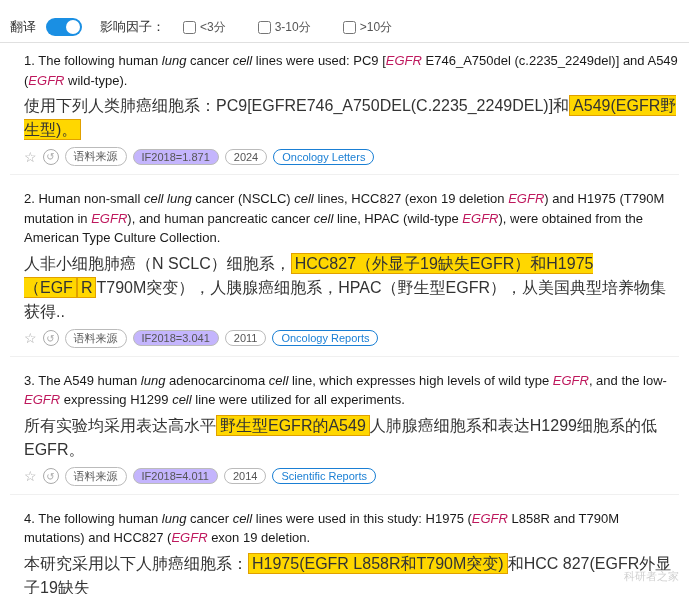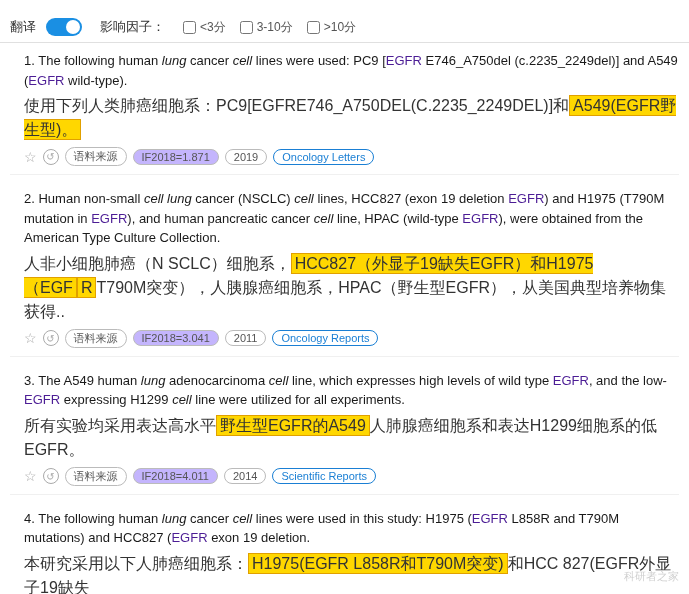--- a/index.html
+++ b/index.html
@@ -49,21 +49,21 @@
       top: 2px;
     }
     .impact-label {
       font-size: 13px;
       color: #333;
       margin-left: 8px;
     }
     .checkbox-group {
       display: flex;
       align-items: center;
-      gap: 14px;
+      gap: 32px;
       padding-left: 8px;
     }
     .checkbox-item {
       display: flex;
       align-items: center;
       gap: 4px;
       font-size: 12px;
       color: #555;
     }
     .checkbox-item input[type="checkbox"] {
@@ -99,21 +99,21 @@
       margin-bottom: 5px;
     }
 
     .highlight-box {
       background: #ffd700;
       border: 1px solid #e0a000;
       padding: 1px 3px;
       display: inline;
     }
 
-    .gene { color: #4c1d95; }
+    .gene { font-style: italic; color: #be185d; }
 
     .meta-row {
       display: flex;
       align-items: center;
       gap: 6px;
       padding-left: 14px;
       margin-top: 3px;
       flex-wrap: wrap;
     }
 
@@ -202,21 +202,21 @@
       <span>1. </span>The following human <i>lung</i> cancer <i>cell</i> lines were used: PC9 [<span class="gene">EGFR</span> E746_A750del (c.2235_2249del)] and A549 (<span class="gene">EGFR</span> wild-type).
     </div>
     <div class="result-cn">
       <span>使用下列人类肺癌细胞系：PC9[EGFRE746_A750DEL(C.2235_2249DEL)]和</span><span class="highlight-box">A549(EGFR野生型)。</span>
     </div>
     <div class="meta-row">
       <span class="star-icon">☆</span>
       <span class="circle-icon">↺</span>
       <span class="badge badge-source">语料来源</span>
       <span class="badge badge-if">IF2018=1.871</span>
-      <span class="badge badge-year">2019</span>
+      <span class="badge badge-year">2024</span>
       <span class="badge badge-journal">Oncology Letters</span>
     </div>
   </div>
 
   <div class="result-item">
     <div class="result-en">
       <span>2. </span>Human non-small <i>cell lung</i> cancer (NSCLC) <i>cell</i> lines, HCC827 (exon 19 deletion <span class="gene">EGF</span><span class="gene">R</span>) and H1975 (T790M mutation in <span class="gene">EGFR</span>), and human pancreatic cancer <i>cell</i> line, HPAC (wild-type <span class="gene">EGFR</span>), were obtained from the American Type Culture Collection.
     </div>
     <div class="result-cn">
       <span>人非小细胞肺癌（N SCLC）细胞系，</span><span class="highlight-box">HCC827（外显子19缺失EGFR）和H1975（EGF</span><span class="highlight-box">R</span><span>T790M突变），人胰腺癌细胞系，HPAC（野生型EGFR），从美国典型培养物集获得..</span>

